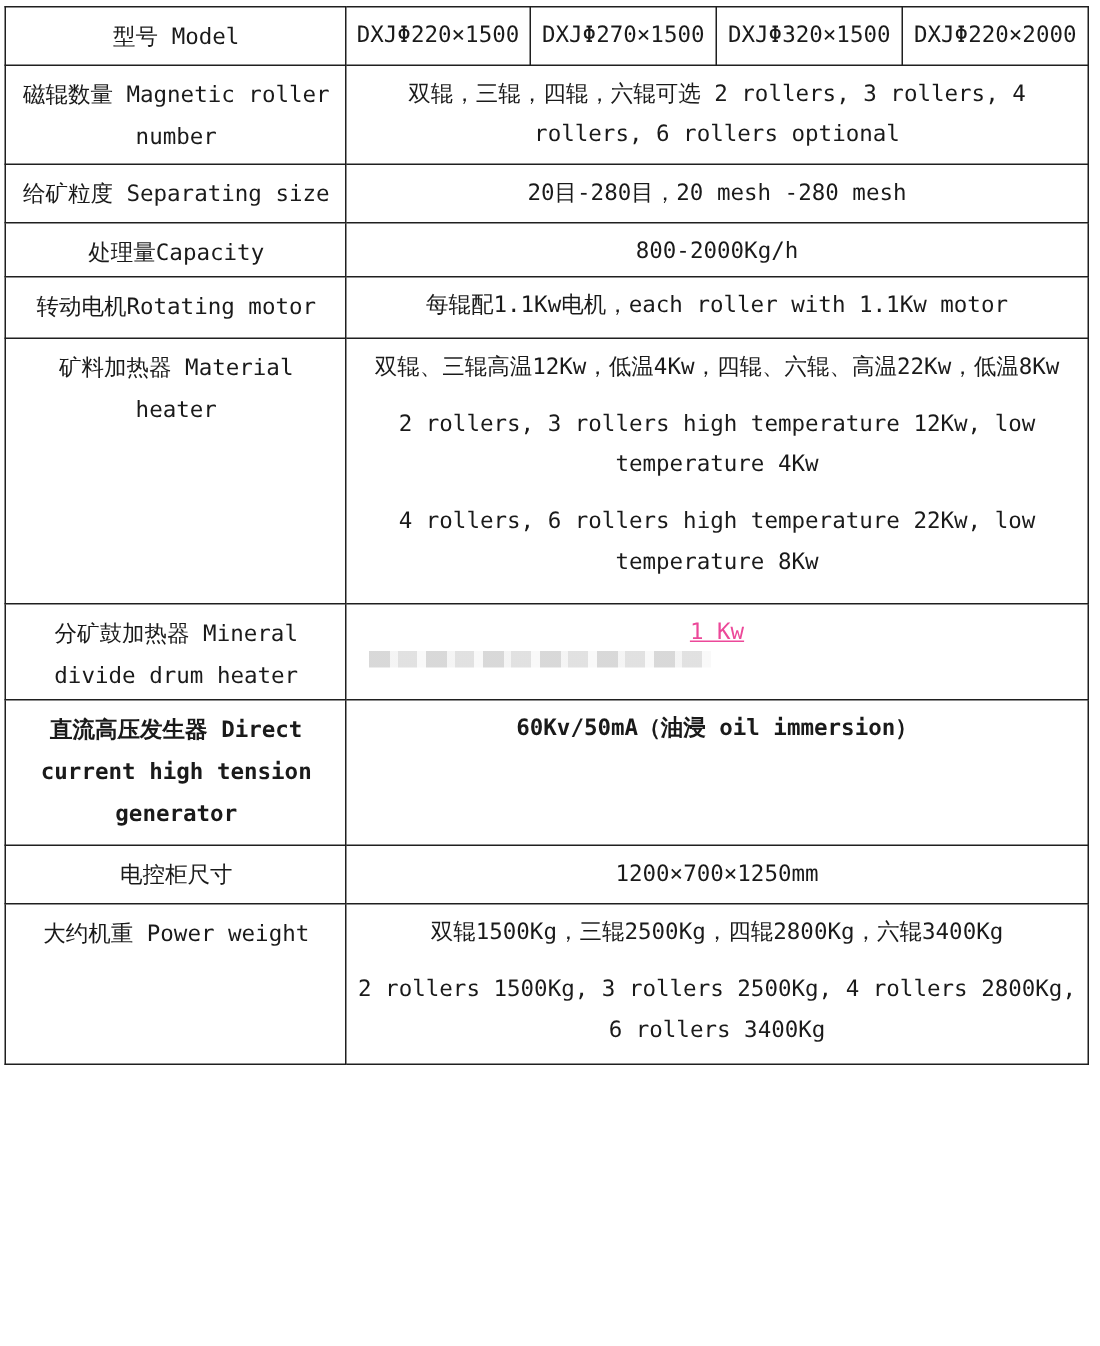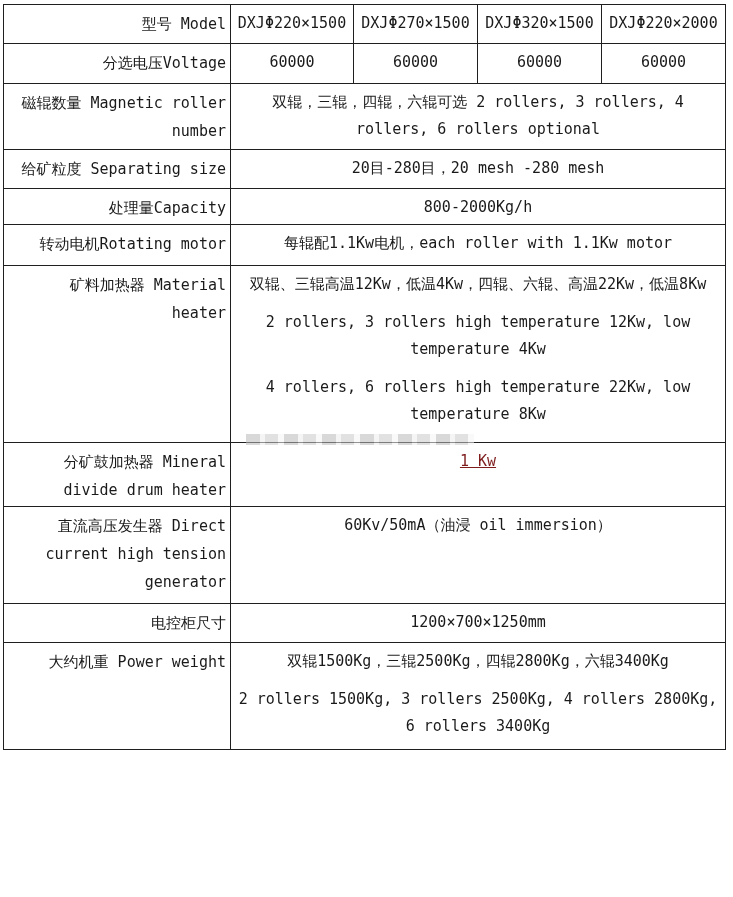--- a/index.html
+++ b/index.html
@@ -14,31 +14,31 @@
   }
   td{
     border:1px solid #1f1f1f;
     vertical-align:top;
     font-size:15px;
     overflow:hidden;
   }
   td.label{
     padding:5px 4px 2px 5px;
     line-height:28px;
-    text-align:right;
+    text-align:center;
     word-break:break-word;
   }
   td.val{
     text-align:center;
     padding:5px 5px 1px 5px;
     line-height:27px;
   }
   td.val p{margin:0 0 11px 0;}
   td.val p:last-child{margin-bottom:0;text-align:center;}
-  tr.muted td.val p{color:#7f1d1d;text-decoration:underline;}
+  tr.muted td.val p{color:#ec4899;text-decoration:underline;}
   .watermark{
     position:absolute;left:246px;top:434px;width:228px;height:11px;
     background:repeating-linear-gradient(90deg,
       #b9b9b9 0px, #b9b9b9 14px,
       #ececec 14px, #ececec 19px,
       #c9c9c9 19px, #c9c9c9 32px,
       #f4f4f4 32px, #f4f4f4 38px);
     opacity:0.55;
     pointer-events:none;
   }
@@ -54,27 +54,20 @@
     <col style="width:124px">
     <col style="width:124px">
   </colgroup>
   <tbody id="spec-body">
       <tr style="height: 39px;">
         <td class="label">型号 Model</td>
         <td class="val">DXJΦ220×1500</td>
         <td class="val">DXJΦ270×1500</td>
         <td class="val">DXJΦ320×1500</td>
         <td class="val">DXJΦ220×2000</td>
-      </tr>
-      <tr style="height: 40px;">
-        <td class="label">分选电压Voltage</td>
-        <td class="val">60000</td>
-        <td class="val">60000</td>
-        <td class="val">60000</td>
-        <td class="val">60000</td>
       </tr>
       <tr style="height: 66px;">
         <td class="label">磁辊数量 Magnetic roller number</td>
         <td class="val" colspan="4">
           <p>双辊，三辊，四辊，六辊可选  2 rollers, 3 rollers, 4 rollers, 6 rollers optional</p>
         </td>
       </tr>
       <tr style="height: 39px;">
         <td class="label">给矿粒度 Separating size</td>
         <td class="val" colspan="4">
@@ -100,21 +93,21 @@
           <p>2 rollers, 3 rollers high temperature 12Kw, low temperature 4Kw</p>
           <p>4 rollers, 6 rollers high temperature 22Kw, low temperature 8Kw</p>
         </td>
       </tr>
       <tr class="muted" style="height: 62px;">
         <td class="label">分矿鼓加热器 Mineral divide drum heater</td>
         <td class="val" colspan="4">
           <p>1 Kw</p>
         </td>
       </tr>
-      <tr style="height: 97px;">
+      <tr style="height: 97px; font-weight: bold;">
         <td class="label">直流高压发生器 Direct current high tension generator</td>
         <td class="val" colspan="4">
           <p>60Kv/50mA（油浸 oil immersion）</p>
         </td>
       </tr>
       <tr style="height: 39px;">
         <td class="label">电控柜尺寸</td>
         <td class="val" colspan="4">
           <p>1200×700×1250mm</p>
         </td>

